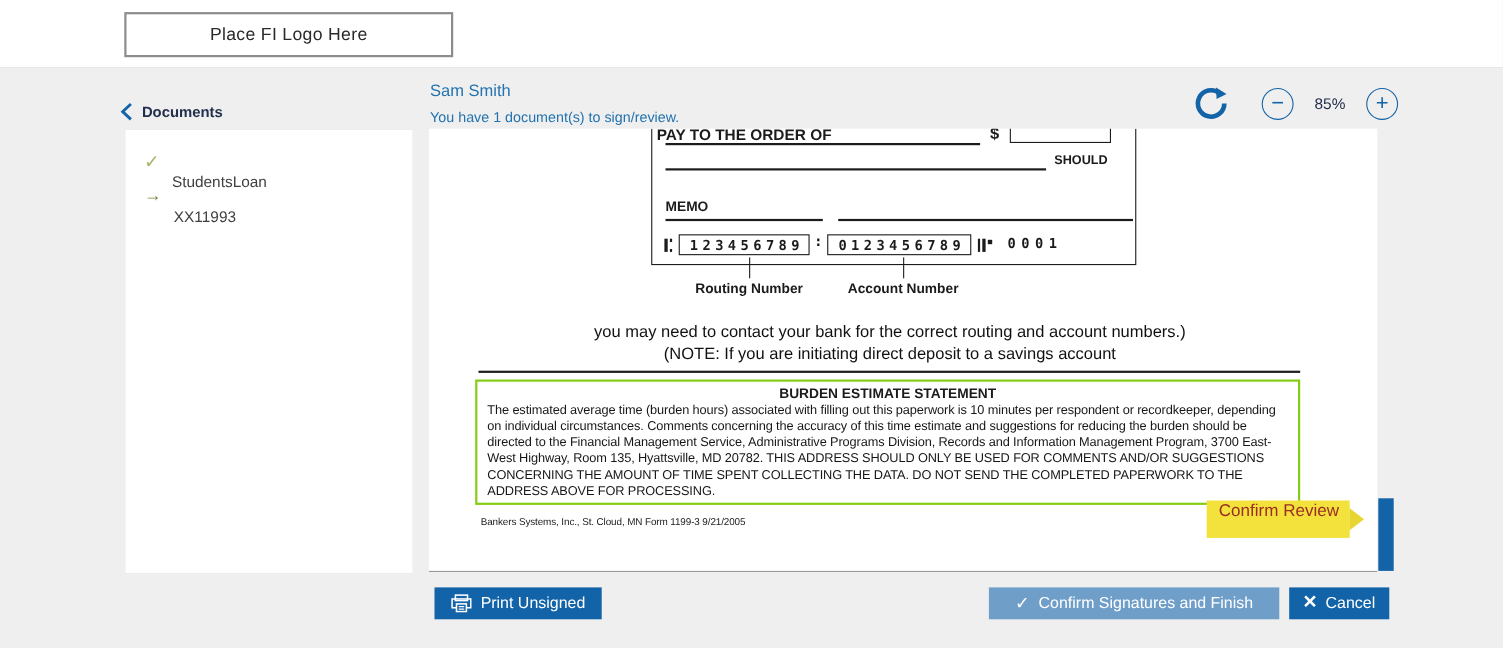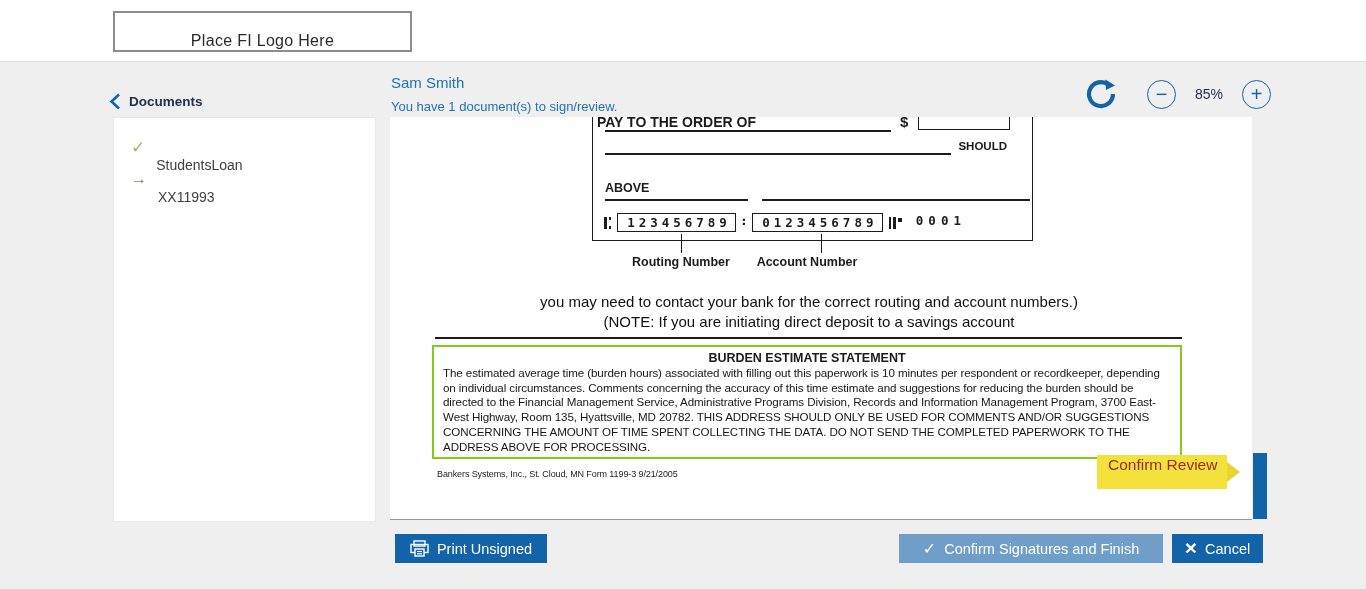--- a/index.html
+++ b/index.html
@@ -2,21 +2,21 @@
 <html><head>
 <meta charset="utf-8">
 <style>
   * { margin:0; padding:0; box-sizing:border-box; }
   html,body { width:1366px; height:589px; }
   body { font-family:"Liberation Sans", sans-serif; background:#f0efef; position:relative; overflow:hidden; }
   .page { position:relative; width:1366px; height:589px; background:#f0efef; }
 
   
   .topbar { position:absolute; left:0; top:0; width:1366px; height:62px; background:#ffffff; border-bottom:1px solid #e4e4e4; }
-  .logo-box { position:absolute; left:113px; top:11px; width:299px; height:41px; background:#fff; border:2px solid #8c8c8c; display:flex; align-items:flex-end; justify-content:center; font-size:16px; color:#2a2a2a; letter-spacing:.3px; }
+  .logo-box { position:absolute; left:113px; top:11px; width:299px; height:41px; background:#fff; border:2px solid #8c8c8c; display:flex; align-items:center; justify-content:center; font-size:16px; color:#2a2a2a; letter-spacing:.3px; }
 
   
   .back-link { position:absolute; left:109px; top:93px; display:flex; align-items:center; gap:8px; cursor:pointer; }
   .back-link .chev { width:12px; height:17px; }
   .back-label { font-size:13.5px; font-weight:bold; color:#23304d; }
   .user-block { position:absolute; left:391px; top:74px; }
   .user-name { font-size:15px; color:#2273af; }
   .user-sub { font-size:13px; color:#2273af; margin-top:8px; }
   .zoom-controls { position:absolute; left:1084px; top:77px; height:34px; display:flex; align-items:center; }
   .refresh-btn { width:34px; height:34px; cursor:pointer; }
@@ -132,21 +132,21 @@
     <div class="ln" style="left:642px; top:0; width:1px; height:123px;"></div>
     <div class="ln" style="left:202px; top:123px; width:441px; height:1px;"></div>
 
     <div class="pay-to">PAY TO THE ORDER OF</div>
     <div class="ln" style="left:215px; top:13px; width:286px; height:1.5px;"></div>
     <div class="dollar-sign">$</div>
     <div class="amount-box"></div>
     <div class="ln" style="left:215px; top:36px; width:346px; height:1.5px;"></div>
     <div class="dollars-lbl">SHOULD</div>
 
-    <div class="memo-lbl">ABOVE</div>
+    <div class="memo-lbl">MEMO</div>
     <div class="ln" style="left:215px; top:82px; width:143px; height:1.5px;"></div>
     <div class="ln" style="left:372px; top:82px; width:268px; height:1.5px;"></div>
 
     <div class="micr-row">
       <span class="msym">
           <i class="bar"></i>
           <i class="dots"></i>
         </span>
       <span class="micr-box routing">123456789</span>
       <span class="micr-colon">:</span>
@@ -155,21 +155,21 @@
           <i class="bar"></i>
           <i class="bar"></i>
           <i class="sq"></i>
         </span>
       <span class="check-num">0001</span>
     </div>
 
     <div class="ln" style="left:291px; top:117px; width:1px; height:19px;"></div>
     <div class="ln" style="left:431px; top:117px; width:1px; height:19px;"></div>
     <div class="ptr-label" style="left:226px;">Routing Number</div>
-    <div class="ptr-label" style="left:352px;">Account Number</div>
+    <div class="ptr-label" style="left:366px;">Account Number</div>
 
     <div class="note-block">
       <span style="display:block;">you may need to contact your bank for the correct routing and account numbers.)</span>
       <span style="display:block;">(NOTE: If you are initiating direct deposit to a savings account</span>
     </div>
 
     <div class="ln" style="left:45px; top:220px; width:747px; height:2px;"></div>
     <div class="burden-box">
       <div class="burden-title">BURDEN ESTIMATE STATEMENT</div>
       <div class="burden-body">The estimated average time (burden hours) associated with filling out this paperwork is 10 minutes per respondent or recordkeeper, depending on individual circumstances. Comments concerning the accuracy of this time estimate and suggestions for reducing the burden should be directed to the Financial Management Service, Administrative Programs Division, Records and Information Management Program, 3700 East-West Highway, Room 135, Hyattsville, MD 20782. THIS ADDRESS SHOULD ONLY BE USED FOR COMMENTS AND/OR SUGGESTIONS CONCERNING THE AMOUNT OF TIME SPENT COLLECTING THE DATA. DO NOT SEND THE COMPLETED PAPERWORK TO THE ADDRESS ABOVE FOR PROCESSING.</div>

